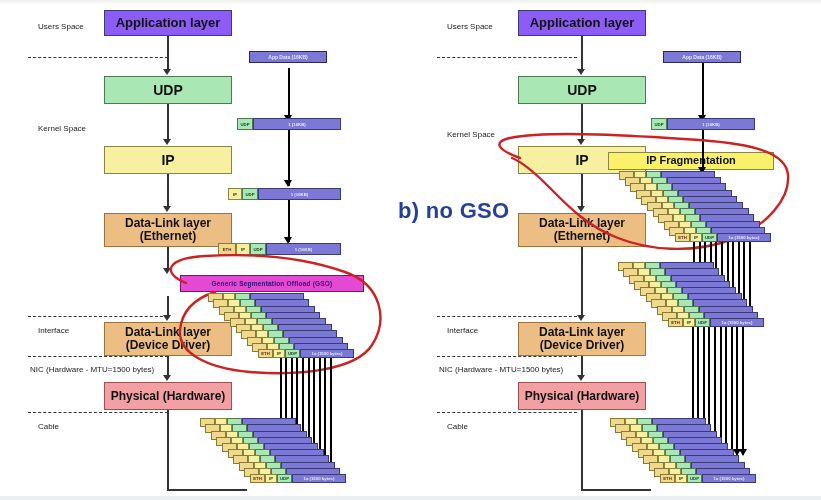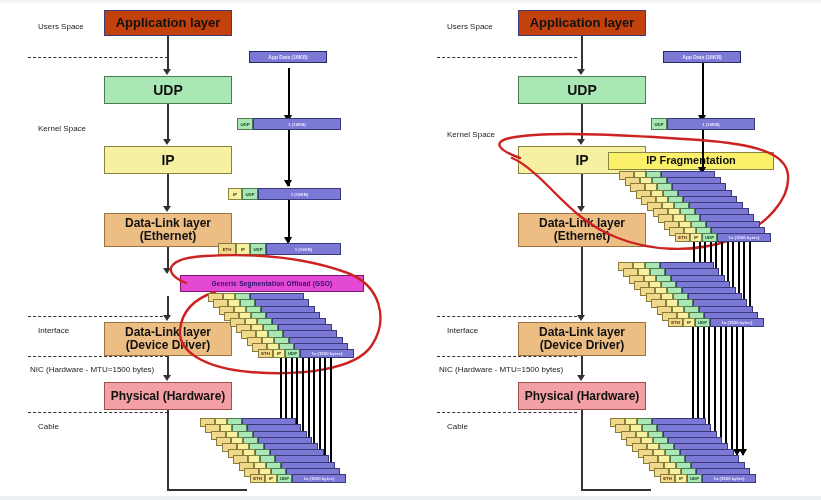--- a/index.html
+++ b/index.html
@@ -6,21 +6,21 @@
   body{width:821px;height:500px;overflow:hidden;
        font-family:"Liberation Sans","DejaVu Sans",sans-serif;}
   #stage{position:relative;width:821px;height:500px;background:#ffffff;}
   .topband{position:absolute;left:0;top:0;width:821px;height:5px;
            background:linear-gradient(to bottom,#eef1ee,#ffffff);}
 
   
   .lbox{position:absolute;box-sizing:border-box;border:1px solid #4d5b4d;
         display:flex;align-items:center;justify-content:center;text-align:center;
         font-weight:bold;color:#111;line-height:1.05;}
-  .app{background:#c2410c;border-color:#3b3a78;font-size:13px;}
+  .app{background:#8b5cf6;border-color:#3b3a78;font-size:13px;}
   .udp{background:#a9e8b4;border-color:#4c7a53;font-size:14px;}
   .ip{background:#f7f0a0;border-color:#8a8540;font-size:14px;}
   .eth{background:#edbe84;border-color:#9a7340;font-size:12px;}
   .phy{background:#f2a0a4;border-color:#a05055;font-size:12px;}
   .ipfrag{background:#fbf06a;border-color:#8a8540;font-size:11px;font-weight:bold;}
 
   
   .slabel{position:absolute;font-size:8px;color:#1b1b1b;white-space:nowrap;}
 
   
@@ -560,20 +560,21 @@
         <div class="seg s-data" style="flex: 1 1 0%;"></div>
       </div>
       <div class="pkt" style="left: 660px; top: 474px; width: 96px; height: 9px; z-index: 100;">
         <div class="seg s-eth" style="width: 15px;">ETH</div>
         <div class="seg s-ip" style="width: 12px;">IP</div>
         <div class="seg s-udp" style="width: 15px;">UDP</div>
         <div class="seg s-data" style="flex: 1 1 0%;">1a (1500 bytes)</div>
       </div>
     </div>
 
+  <div class="cap" style="left:398px;top:198px;">b) no GSO</div>
 
   <svg class="loop" width="821" height="500">
     <path d="M520,158 C498,150 492,142 510,138 C550,130 640,136 700,140
              C752,144 786,152 788,175 C790,198 768,226 730,240
              C692,254 648,250 618,238 C586,226 566,204 548,186
              C532,170 522,162 512,158" fill="none" stroke="#cc2222" stroke-width="2.4" stroke-linecap="round"></path>
   </svg>
 
   <div class="botline"></div>
 </div>

